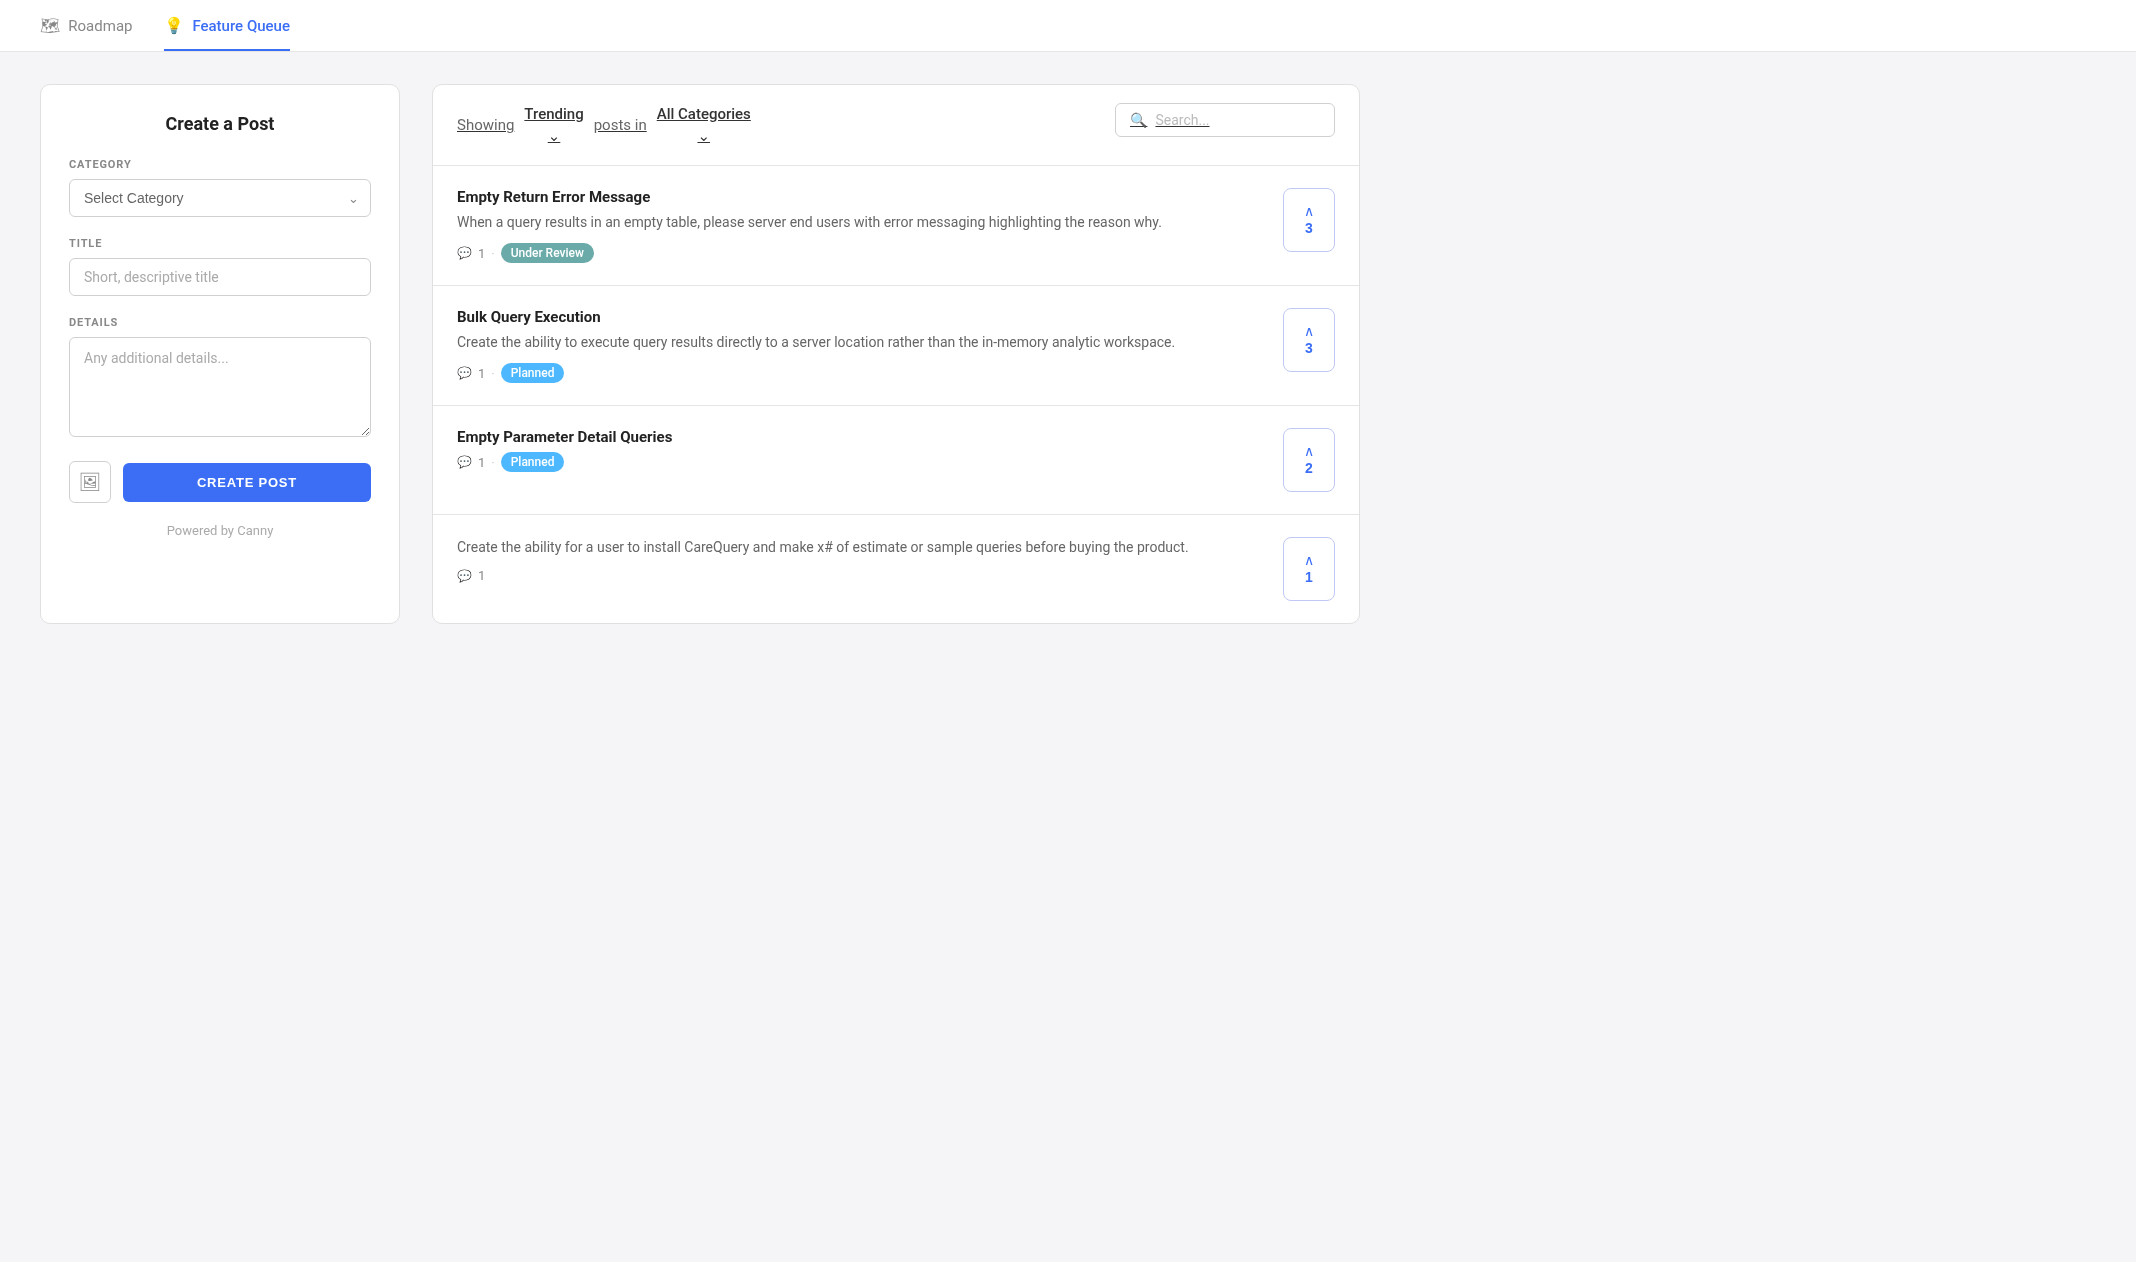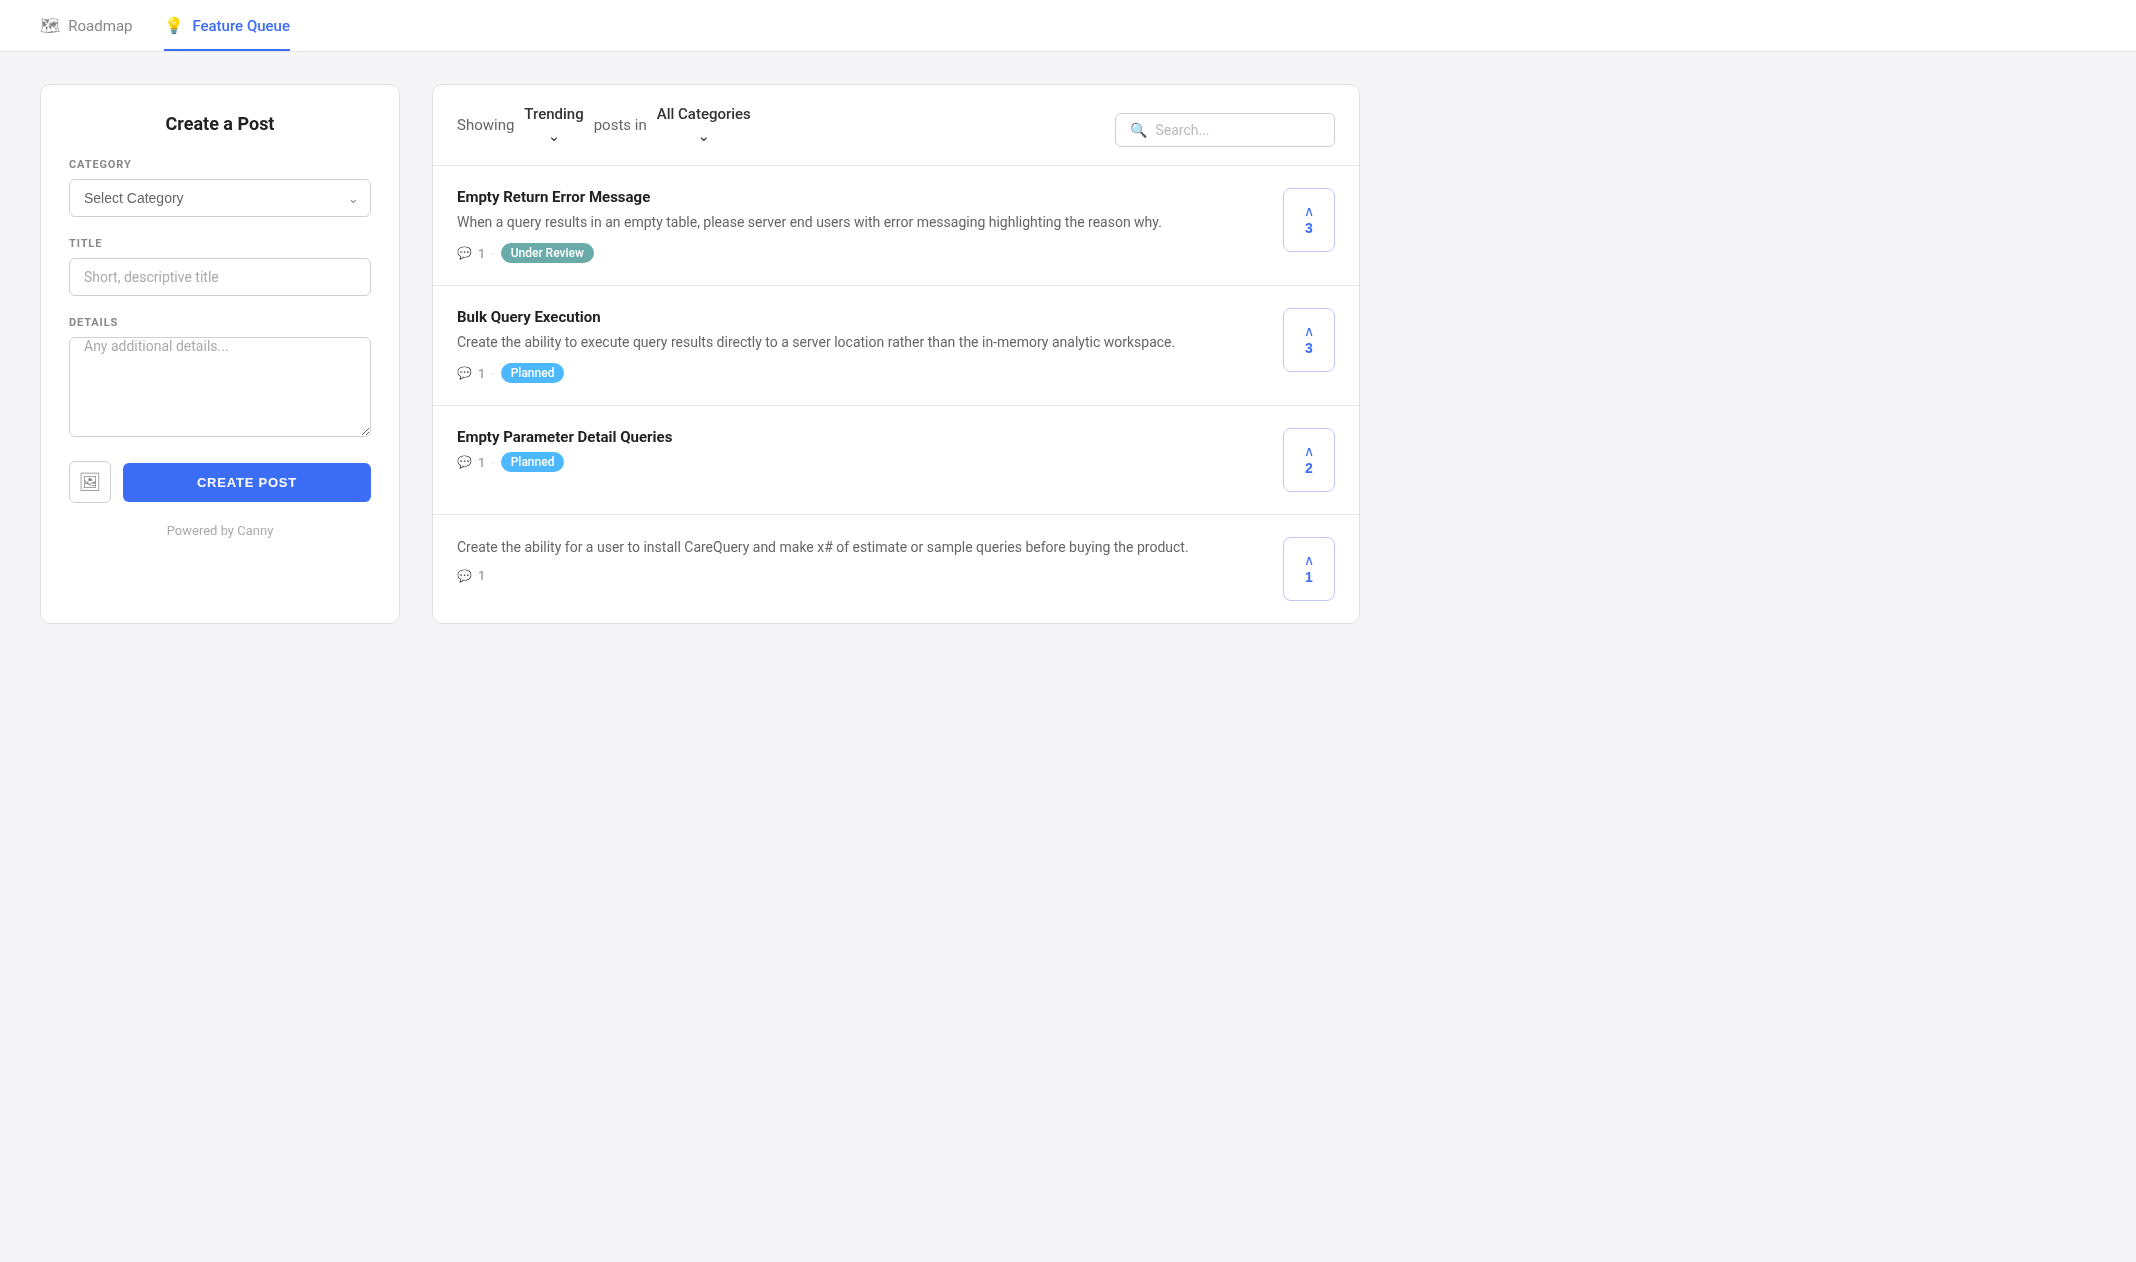--- a/index.html
+++ b/index.html
@@ -106,21 +106,21 @@
       border: 1px solid #d0d0d0;
       border-radius: 6px;
       font-size: 14px;
       color: #999;
       outline: none;
       font-family: inherit;
     }
     .text-input::placeholder { color: #aaa; }
     .textarea-input {
       width: 100%;
-      padding: 0 14px;
+      padding: 12px 14px;
       border: 1px solid #d0d0d0;
       border-radius: 6px;
       font-size: 14px;
       color: #b91c1c;
       outline: none;
       font-family: inherit;
       resize: vertical;
       min-height: 100px;
     }
     .textarea-input::placeholder { color: #aaa; }
@@ -171,24 +171,25 @@
       flex: 1;
       background: #fff;
       border: 1px solid #e0e0e0;
       border-radius: 10px;
       overflow: hidden;
     }
 
     
     .filter-bar {
       display: flex;
-      align-items: flex-end;
+      align-items: flex-start;
       justify-content: space-between;
       padding: 18px 24px;
       border-bottom: 1px solid #e5e5e5;
+      text-decoration: underline;
     }
     .filter-left {
       display: flex;
       align-items: center;
       gap: 6px;
       font-size: 15px;
       color: #444;
     }
     .filter-showing { color: #666; }
     .filter-dropdown-btn {

